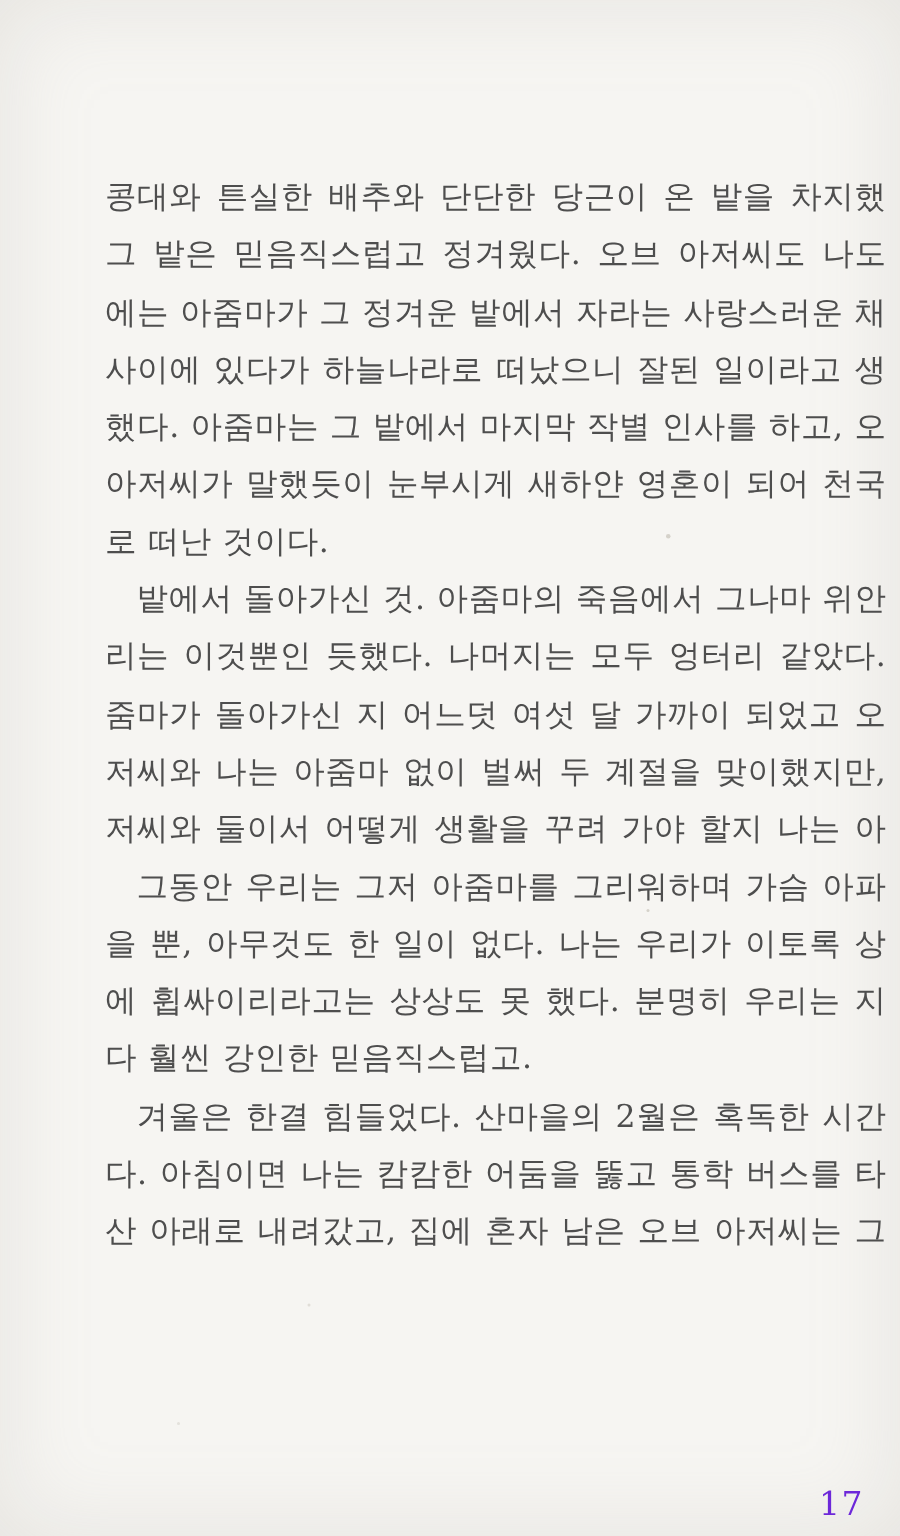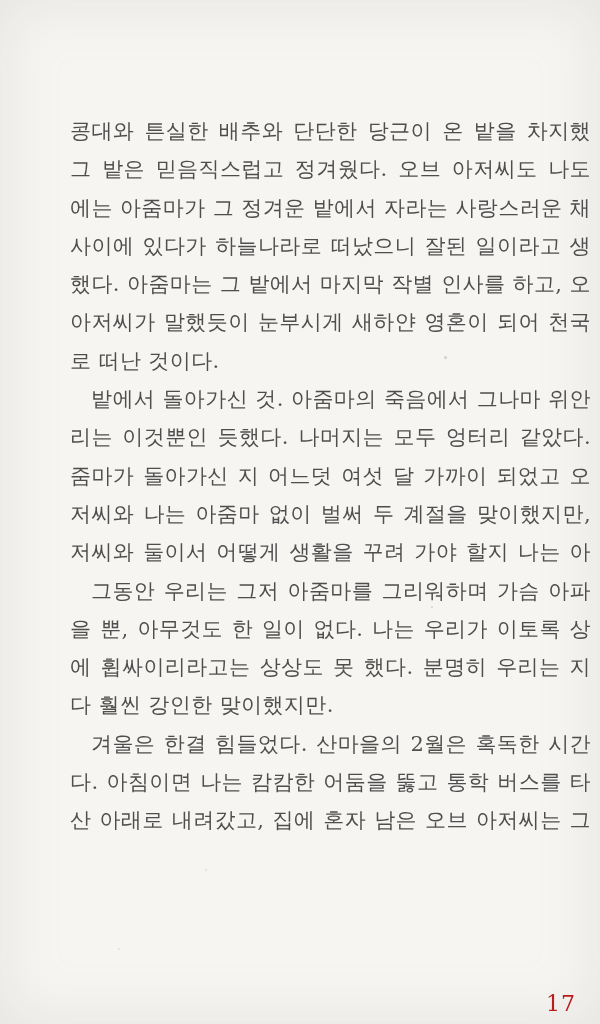--- a/index.html
+++ b/index.html
@@ -40,21 +40,21 @@
   }
   .line.ind {
     text-indent: 21px;
   }
   .page-number {
     position: absolute;
     left: 546px;
     top: 992px;
     font-size: 22px;
     line-height: 24px;
-    color: #b91c1c;
+    color: #6d28d9;
     letter-spacing: 1px;
   }
   .speck {
     position: absolute;
     border-radius: 50%;
     background: #b9b4aa;
     opacity: 0.55;
   }
   .speck.s1 { left: 444px; top: 356px; width: 3px; height: 3px; }
   .speck.s2 { left: 431px; top: 606px; width: 2px; height: 2px; }
@@ -75,21 +75,21 @@
     <div class="line">아저씨가 말했듯이 눈부시게 새하얀 영혼이 되어 천국으</div>
     <div class="line pend">로 떠난 것이다.</div>
     <div class="line ind">밭에서 돌아가신 것. 아줌마의 죽음에서 그나마 위안거</div>
     <div class="line">리는 이것뿐인 듯했다. 나머지는 모두 엉터리 같았다. 아</div>
     <div class="line">줌마가 돌아가신 지 어느덧 여섯 달 가까이 되었고 오브 아</div>
     <div class="line">저씨와 나는 아줌마 없이 벌써 두 계절을 맞이했지만, 아</div>
     <div class="line">저씨와 둘이서 어떻게 생활을 꾸려 가야 할지 나는 아직도</div>
     <div class="line ind">그동안 우리는 그저 아줌마를 그리워하며 가슴 아파했</div>
     <div class="line">을 뿐, 아무것도 한 일이 없다. 나는 우리가 이토록 상실감</div>
     <div class="line">에 휩싸이리라고는 상상도 못 했다. 분명히 우리는 지금보</div>
-    <div class="line pend">다 훨씬 강인한 맞이했지만.</div>
+    <div class="line pend">다 훨씬 강인한 믿음직스럽고.</div>
     <div class="line ind">겨울은 한결 힘들었다. 산마을의 2월은 혹독한 시간이</div>
     <div class="line">다. 아침이면 나는 캄캄한 어둠을 뚫고 통학 버스를 타러</div>
     <div class="line">산 아래로 내려갔고, 집에 혼자 남은 오브 아저씨는 그런</div>
   </div>
 
   <div class="page-number">17</div>
 
   <div class="speck s1"></div>
   <div class="speck s2"></div>
   <div class="speck s3"></div>

